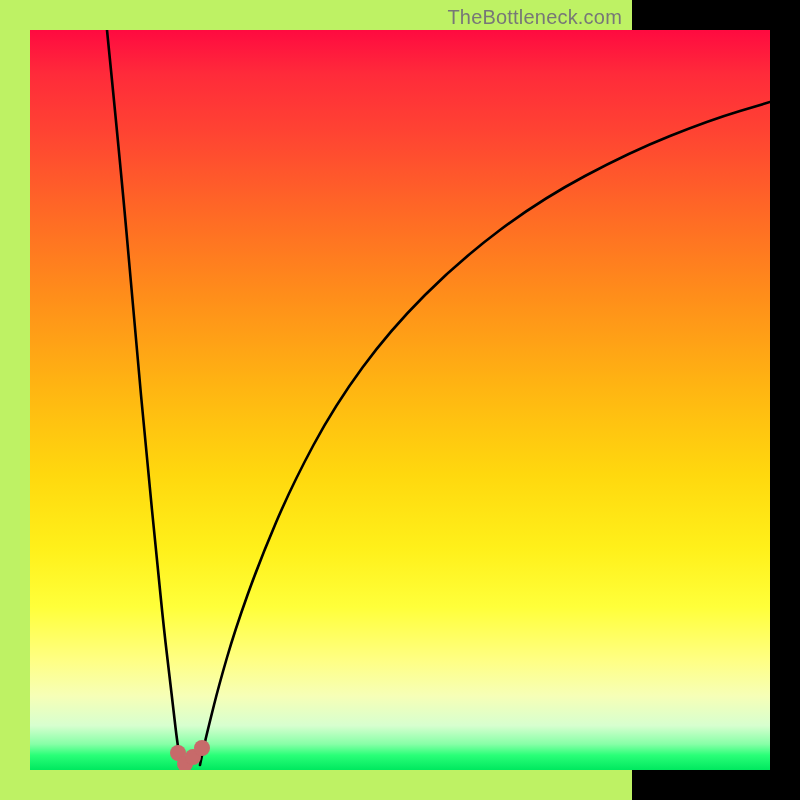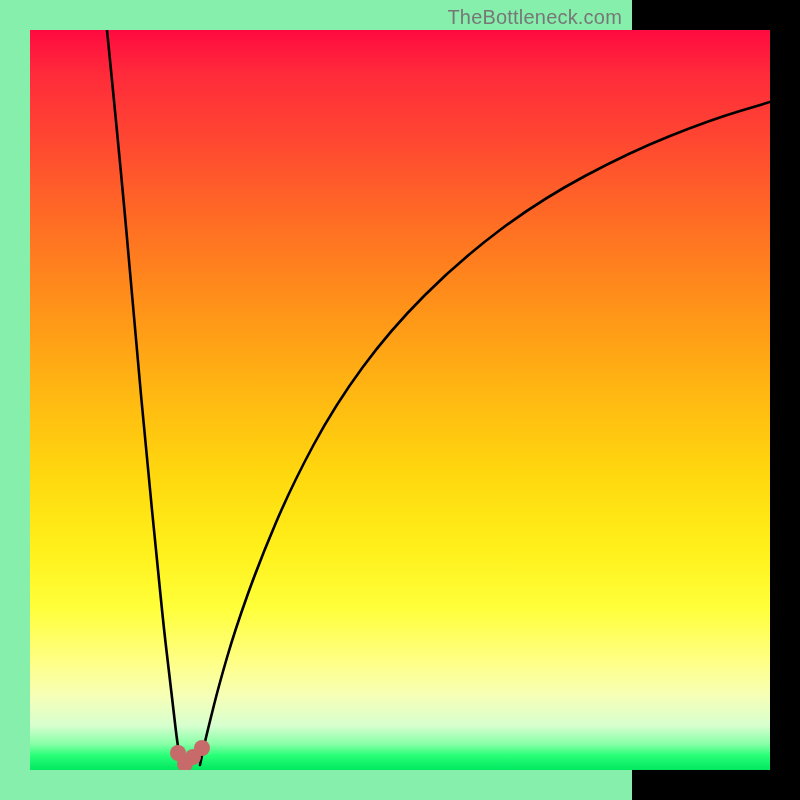--- a/index.html
+++ b/index.html
@@ -10,21 +10,21 @@
     overflow: hidden;
     background: #000;
     font-family: Arial, Helvetica, sans-serif;
   }
   .frame {
     position: absolute;
     left: 0;
     top: 0;
     width: 632px;
     height: 800px;
-    background: #86efac;
+    background: #bef264;
   }
   .plot {
     position: absolute;
     left: 30px;
     top: 30px;
     width: 740px;
     height: 740px;
     background: linear-gradient(to bottom,
       #ff0a40 0%,
       #ff2b3a 6%,

